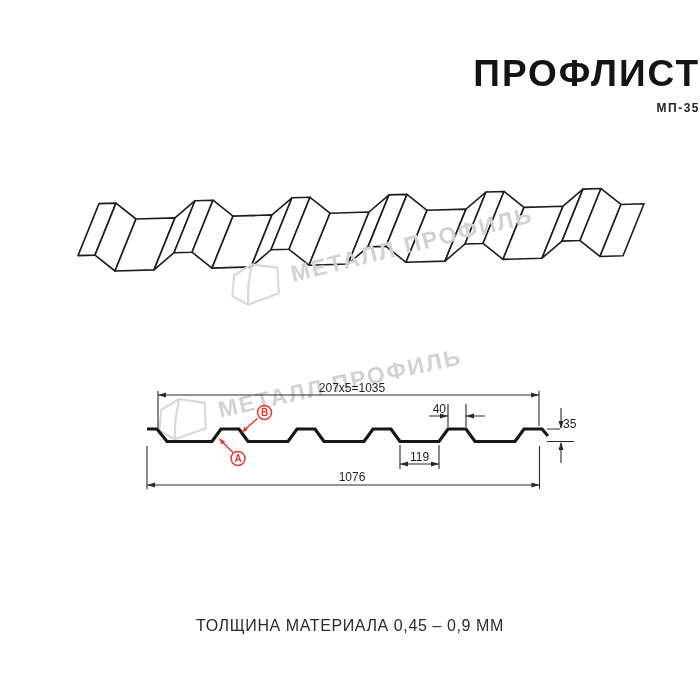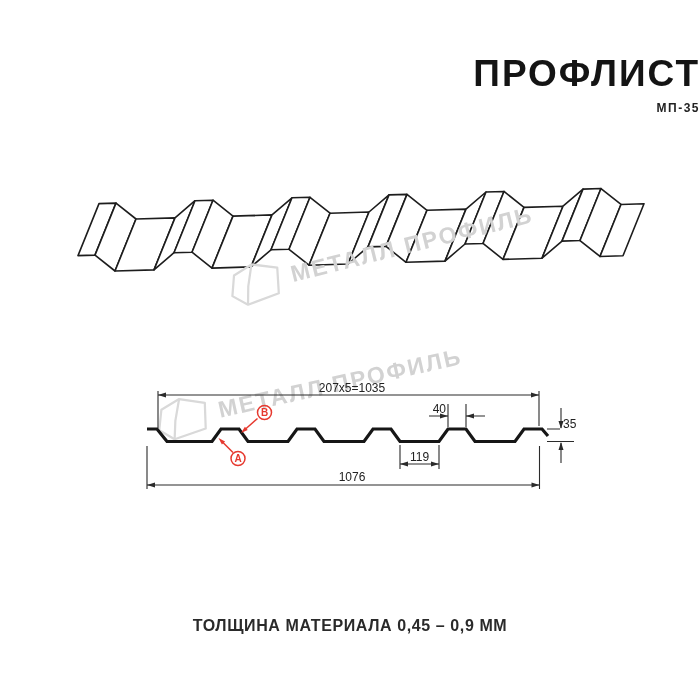--- a/index.html
+++ b/index.html
@@ -3,21 +3,21 @@
 <meta charset="utf-8">
 <style>
   html,body{margin:0;padding:0;background:#fff;}
   .page{position:relative;width:700px;height:700px;background:#fff;overflow:hidden;
         font-family:"Liberation Sans", sans-serif;}
   svg.layer{position:absolute;left:0;top:0;}
   .header{position:absolute;top:54px;left:0;width:700px;text-align:right;}
   .title{font-size:37px;line-height:40px;font-weight:800;letter-spacing:2px;color:#141414;}
   .subtitle{margin-top:6px;font-size:12px;line-height:16px;font-weight:600;letter-spacing:1.5px;color:#222;}
   .footer{position:absolute;top:617px;left:0;width:700px;text-align:center;
-          font-size:16px;font-weight:700;letter-spacing:0.6px;color:#2a2a2a;}
+          font-size:16px;font-weight:400;letter-spacing:0.6px;color:#2a2a2a;}
   .wm{position:absolute;display:flex;align-items:center;gap:9px;color:#d2d2d2;
       font-weight:bold;font-size:23px;letter-spacing:2px;white-space:nowrap;
       transform-origin:left center;pointer-events:none;}
   .wm1{left:228px;top:268px;transform:rotate(-14deg);}
   .wm2{left:155px;top:402px;transform:rotate(-12.5deg);}
   .wm svg{display:block;}
   #iso-g path{fill:#ffffff;stroke:#1d1d1d;stroke-width:1.6;stroke-linejoin:round;}
   .thick{fill:none;stroke:#161616;stroke-width:3.2;stroke-linejoin:miter;}
   .dim{stroke:#2b2b2b;stroke-width:1.1;fill:none;}
   .dimhead{fill:#2b2b2b;stroke:none;}

